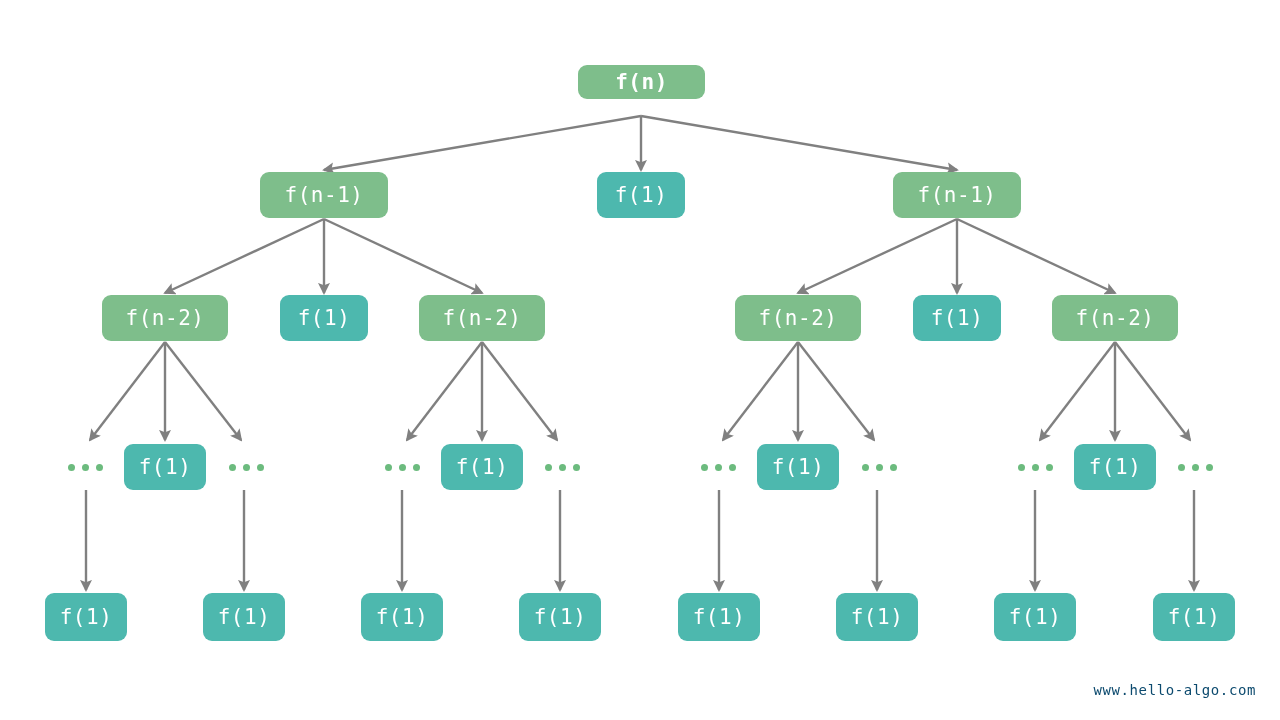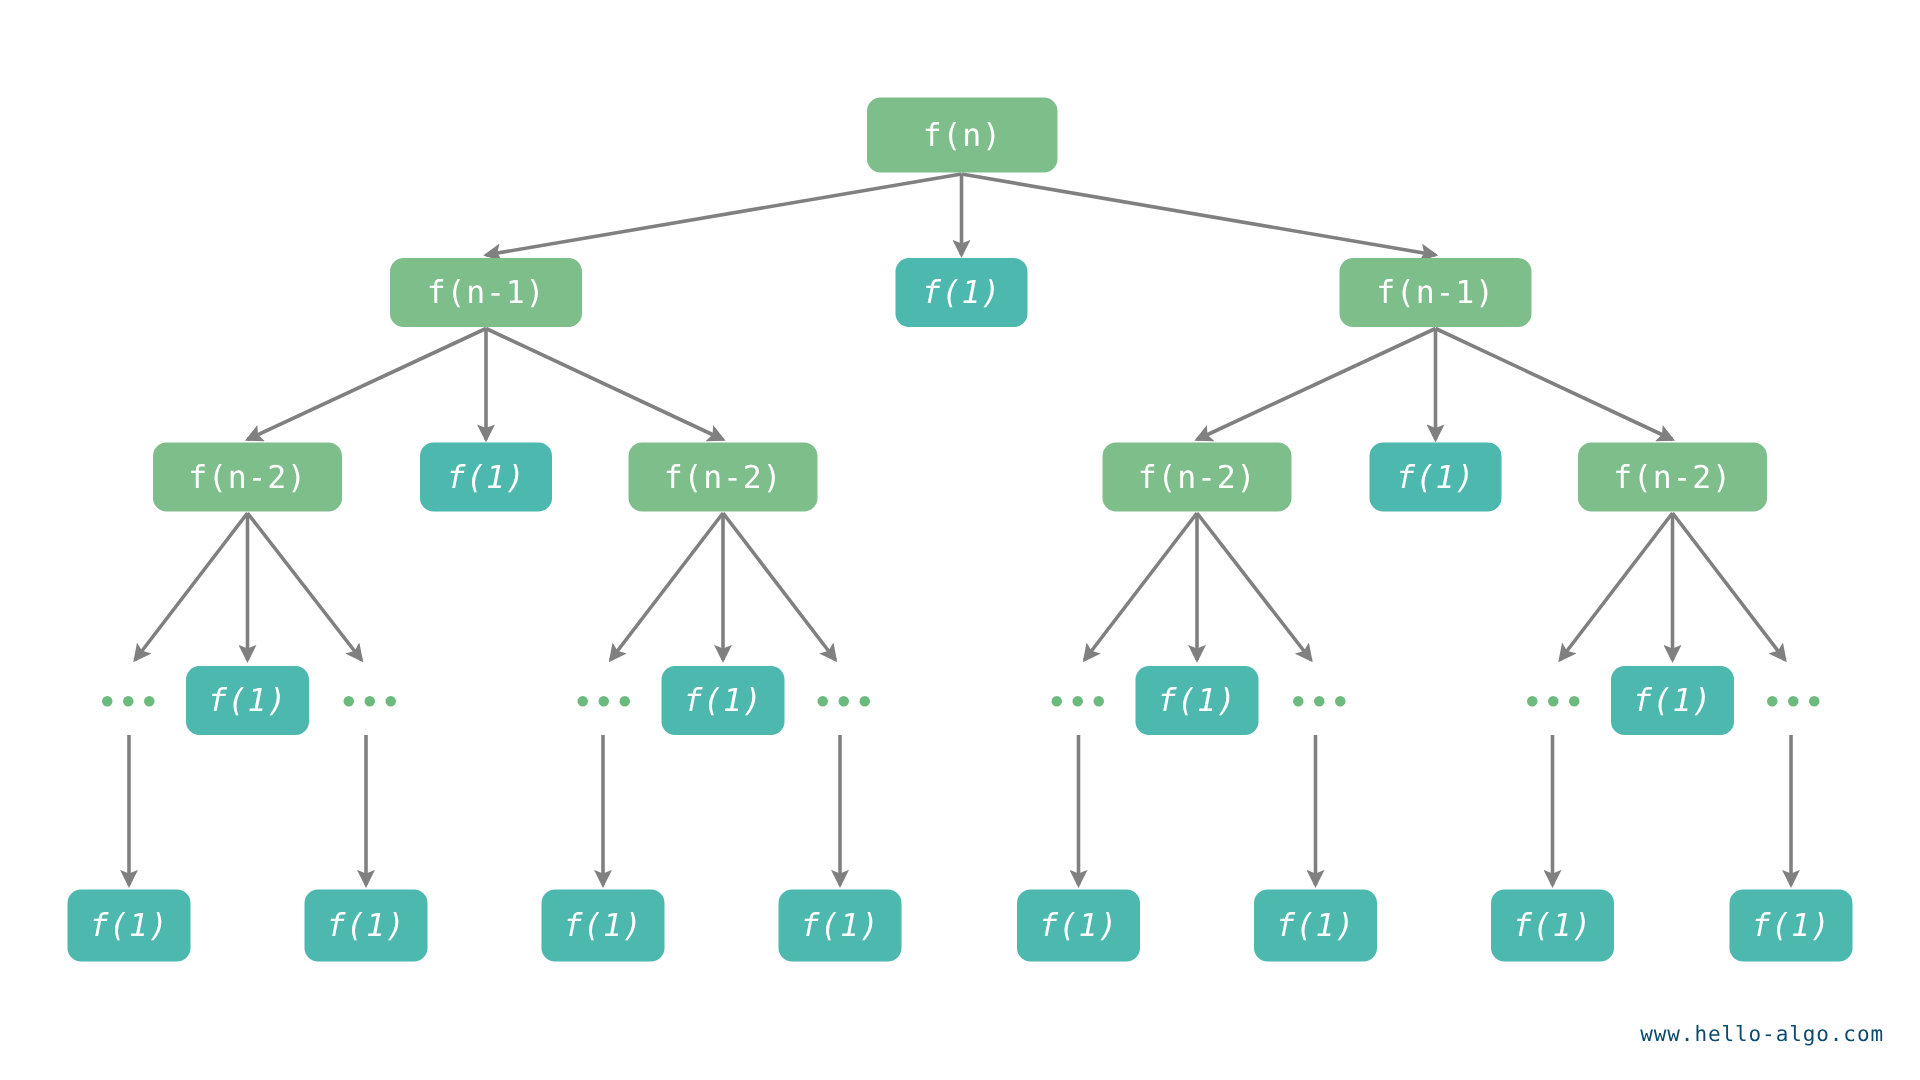--- a/index.html
+++ b/index.html
@@ -39,21 +39,20 @@
     font-size: 21px;
     letter-spacing: 0.5px;
     white-space: nowrap;
     user-select: none;
   }
   .node.recursive {
     background: #7ebe8b;
   }
   .node.base {
     background: #4db8ae;
-    font-style: italic;
   }
   .ellipsis {
     position: absolute;
     display: flex;
     align-items: center;
     gap: 7px;
     height: 8px;
   }
   .ellipsis span {
     display: block;
@@ -111,21 +110,21 @@
         <line x1="402" y1="490" x2="402" y2="590" stroke="#808080" stroke-width="2.4" marker-end="url(#arrowhead)"></line>
         <line x1="560" y1="490" x2="560" y2="590" stroke="#808080" stroke-width="2.4" marker-end="url(#arrowhead)"></line>
         <line x1="719" y1="490" x2="719" y2="590" stroke="#808080" stroke-width="2.4" marker-end="url(#arrowhead)"></line>
         <line x1="877" y1="490" x2="877" y2="590" stroke="#808080" stroke-width="2.4" marker-end="url(#arrowhead)"></line>
         <line x1="1035" y1="490" x2="1035" y2="590" stroke="#808080" stroke-width="2.4" marker-end="url(#arrowhead)"></line>
         <line x1="1194" y1="490" x2="1194" y2="590" stroke="#808080" stroke-width="2.4" marker-end="url(#arrowhead)"></line>
       </g>
   </svg>
 
   <div id="node-layer">
-      <div class="node recursive" style="left: 578px; top: 65px; width: 127px; height: 50px;">f(n)</div>
+      <div class="node recursive" style="left: 578px; top: 65px; width: 127px; height: 34px; font-weight: bold;">f(n)</div>
       <div class="node recursive" style="left: 260px; top: 172px; width: 128px; height: 46px;">f(n-1)</div>
       <div class="node base" style="left: 597px; top: 172px; width: 88px; height: 46px;">f(1)</div>
       <div class="node recursive" style="left: 893px; top: 172px; width: 128px; height: 46px;">f(n-1)</div>
       <div class="node recursive" style="left: 102px; top: 295px; width: 126px; height: 46px;">f(n-2)</div>
       <div class="node base" style="left: 280px; top: 295px; width: 88px; height: 46px;">f(1)</div>
       <div class="node recursive" style="left: 419px; top: 295px; width: 126px; height: 46px;">f(n-2)</div>
       <div class="node recursive" style="left: 735px; top: 295px; width: 126px; height: 46px;">f(n-2)</div>
       <div class="node base" style="left: 913px; top: 295px; width: 88px; height: 46px;">f(1)</div>
       <div class="node recursive" style="left: 1052px; top: 295px; width: 126px; height: 46px;">f(n-2)</div>
       <div class="node base" style="left: 124px; top: 444px; width: 82px; height: 46px;">f(1)</div>

